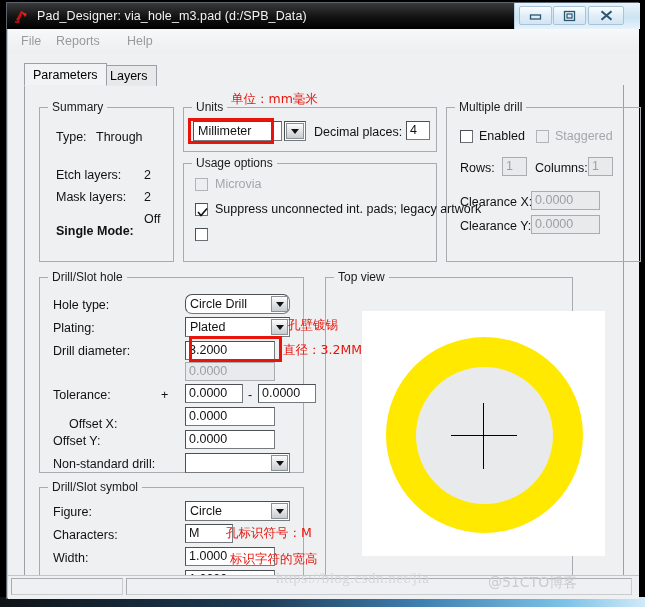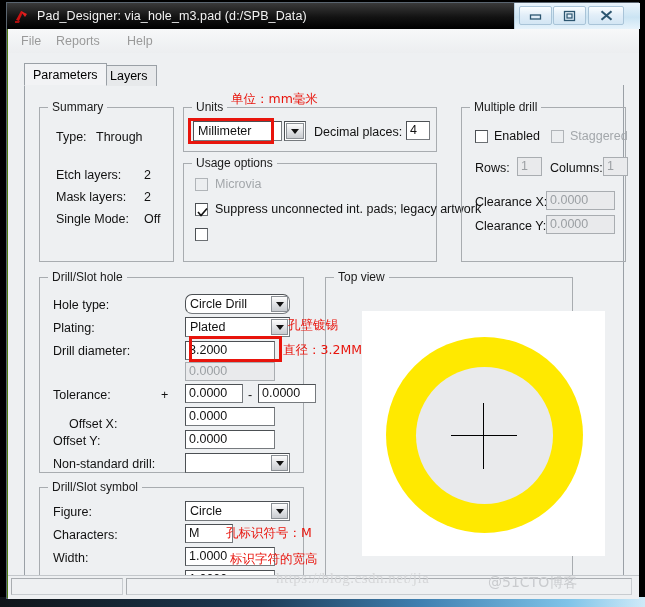--- a/index.html
+++ b/index.html
@@ -11,21 +11,21 @@
   }
   
   #desktop{position:absolute;inset:0;background:#000;}
   #greenstrip{position:absolute;left:6px;top:105px;width:8px;height:335px;
     background:linear-gradient(90deg,#0a3c0a,#33c13a 35%,#58e35c 55%,#0c4a10);
     filter:blur(0.4px);}
   #bluebr{position:absolute;left:0;bottom:0;width:645px;height:10px;
     background:linear-gradient(90deg,#101418 0%,#1d3b55 40%,#3f7fb0 65%,#7fc3e8 88%,#cfeaf8 100%);}
   
   #window{position:absolute;left:6px;top:2px;width:633px;height:597px;
-    background:#4d7c0f;border:1px solid #5a6570;box-sizing:border-box;}
+    background:#f0abfc;border:1px solid #5a6570;box-sizing:border-box;}
   
   #titlebar{position:absolute;left:0;top:0;width:633px;height:26px;
      background:linear-gradient(180deg,#3a3a3a 0%,#121212 55%,#000 100%);
      box-sizing:border-box;}
   #titlebar-glass{position:absolute;right:0;top:0;width:125px;height:26px;
      background:linear-gradient(180deg,#eaf4fb,#cbe4f3 55%,#e7f3fb);
      border-left:1px solid #b8cede;}
   #appicon{position:absolute;left:7px;top:5px;width:16px;height:16px;}
   #titletext{position:absolute;left:30px;top:4px;height:18px;line-height:18px;
      color:#f2f2f2;font-size:12.5px;white-space:nowrap;letter-spacing:.1px;}
@@ -153,21 +153,21 @@
     <div id="panel">
 
       <div class="group" style="left:14px;top:22px;width:135px;height:155px;">
         <span class="glabel">Summary</span>
         <span class="lbl" style="left:16px;top:22px;">Type:</span>
         <span class="val" style="left:56px;top:22px;">Through</span>
         <span class="lbl" style="left:16px;top:60px;">Etch layers:</span>
         <span class="val" style="left:104px;top:60px;">2</span>
         <span class="lbl" style="left:16px;top:82px;">Mask layers:</span>
         <span class="val" style="left:104px;top:82px;">2</span>
-        <span class="lbl" style="left:16px;top:104px;">Single Mode:</span>
+        <span class="lbl" style="left:16px;top:116px;font-weight:bold;">Single Mode:</span>
         <span class="val" style="left:104px;top:104px;">Off</span>
       </div>
 
       <div class="group" style="left:158px;top:22px;width:254px;height:45px;">
         <span class="glabel">Units</span>
         <div class="combo" style="left:9px;top:13px;width:89px;">
           <span>Millimeter</span>
         </div>
         <div class="combo" style="left:100px;top:13px;width:22px;padding:0;">
           <span class="arrowbox" style="right:1px;width:18px;">
@@ -192,21 +192,21 @@
             <svg width="11" height="11" viewBox="0 0 11 11">
                 <path d="M1 5 L4 8.5 L10 1.5" stroke="#111" stroke-width="1.6" fill="none"></path>
               </svg>
           </span>
         </div>
         <span class="lbl" style="left:31px;top:38px;">Suppress unconnected int. pads; legacy artwork</span>
 
         <div class="chk" style="left:11px;top:64px;"></div>
       </div>
 
-      <div class="group" style="left:436px;top:22px;width:165px;height:155px;padding-left:40px;">
+      <div class="group" style="left:421px;top:22px;width:195px;height:155px;padding-left:40px;">
         <span class="glabel">Multiple drill</span>
         <div class="chk" style="left:13px;top:22px;"></div>
         <span class="lbl" style="left:32px;top:21px;">Enabled</span>
         <div class="chk dis" style="left:89px;top:22px;"></div>
         <span class="lbl" style="left:108px;top:21px;color:#a3a7ab;">Staggered</span>
 
         <span class="lbl" style="left:13px;top:53px;">Rows:</span>
         <div class="txt dis" style="left:55px;top:49px;width:25px;">
           <span>1</span>
         </div>

